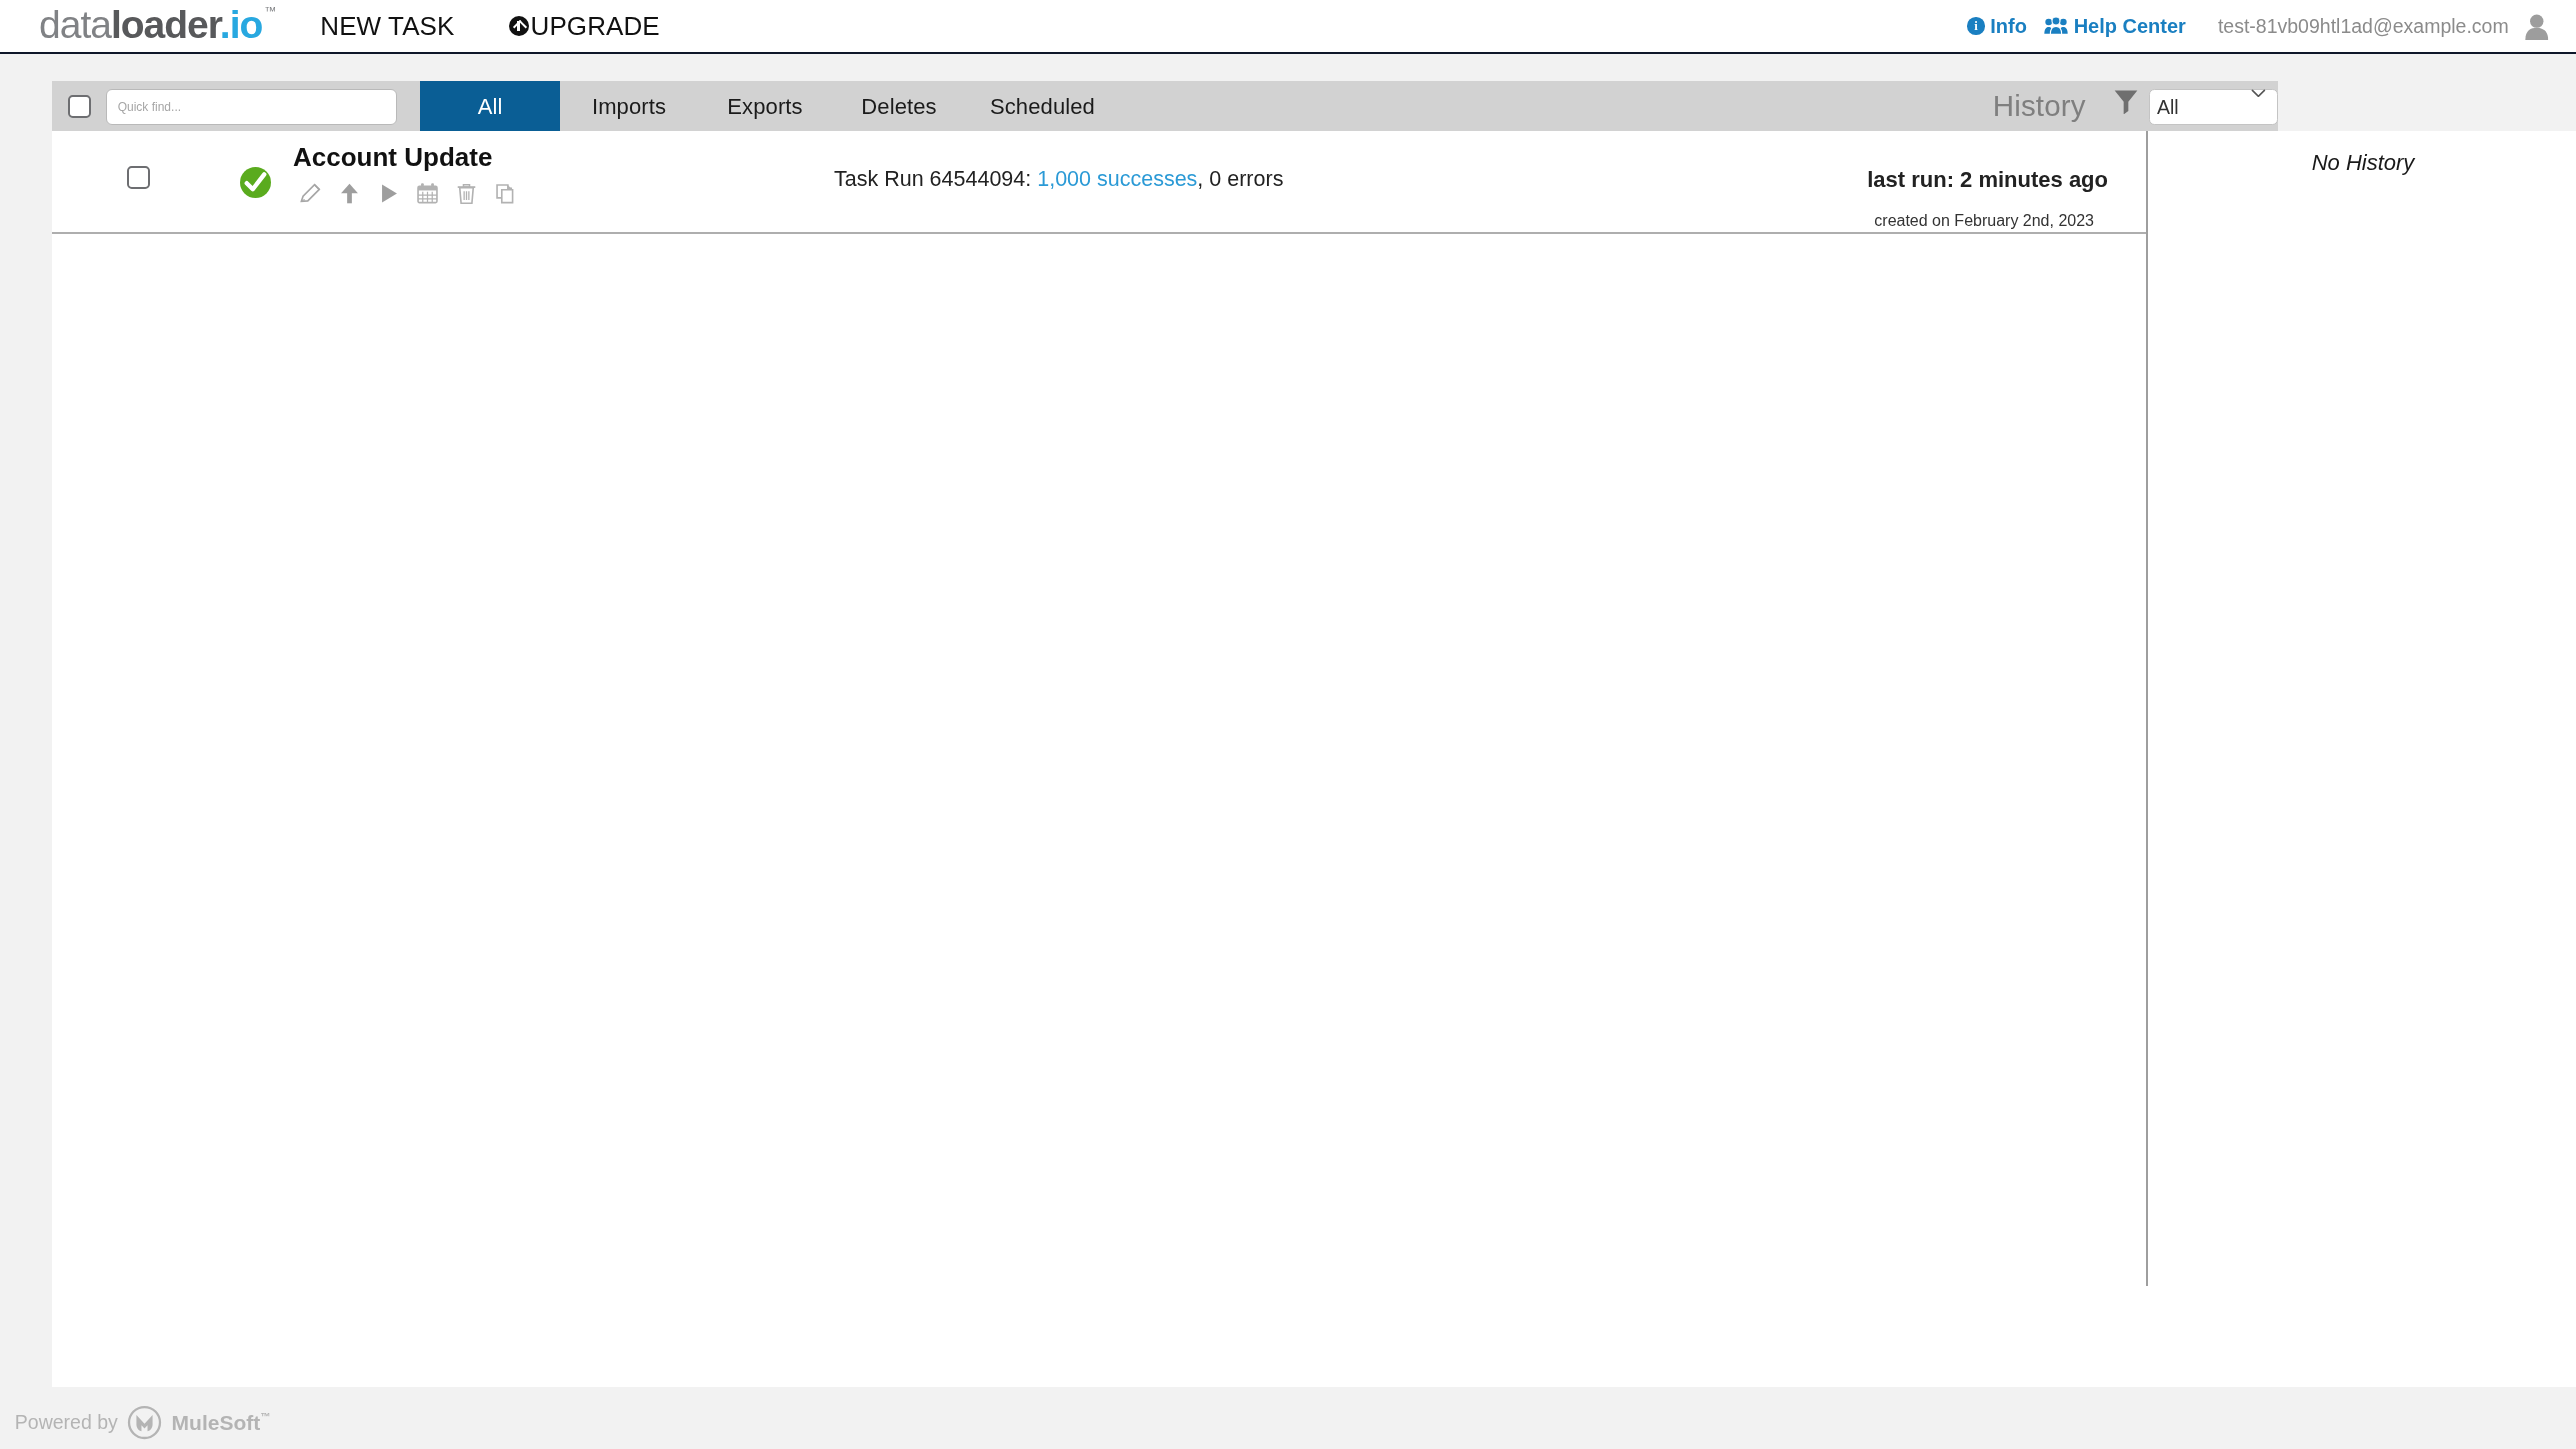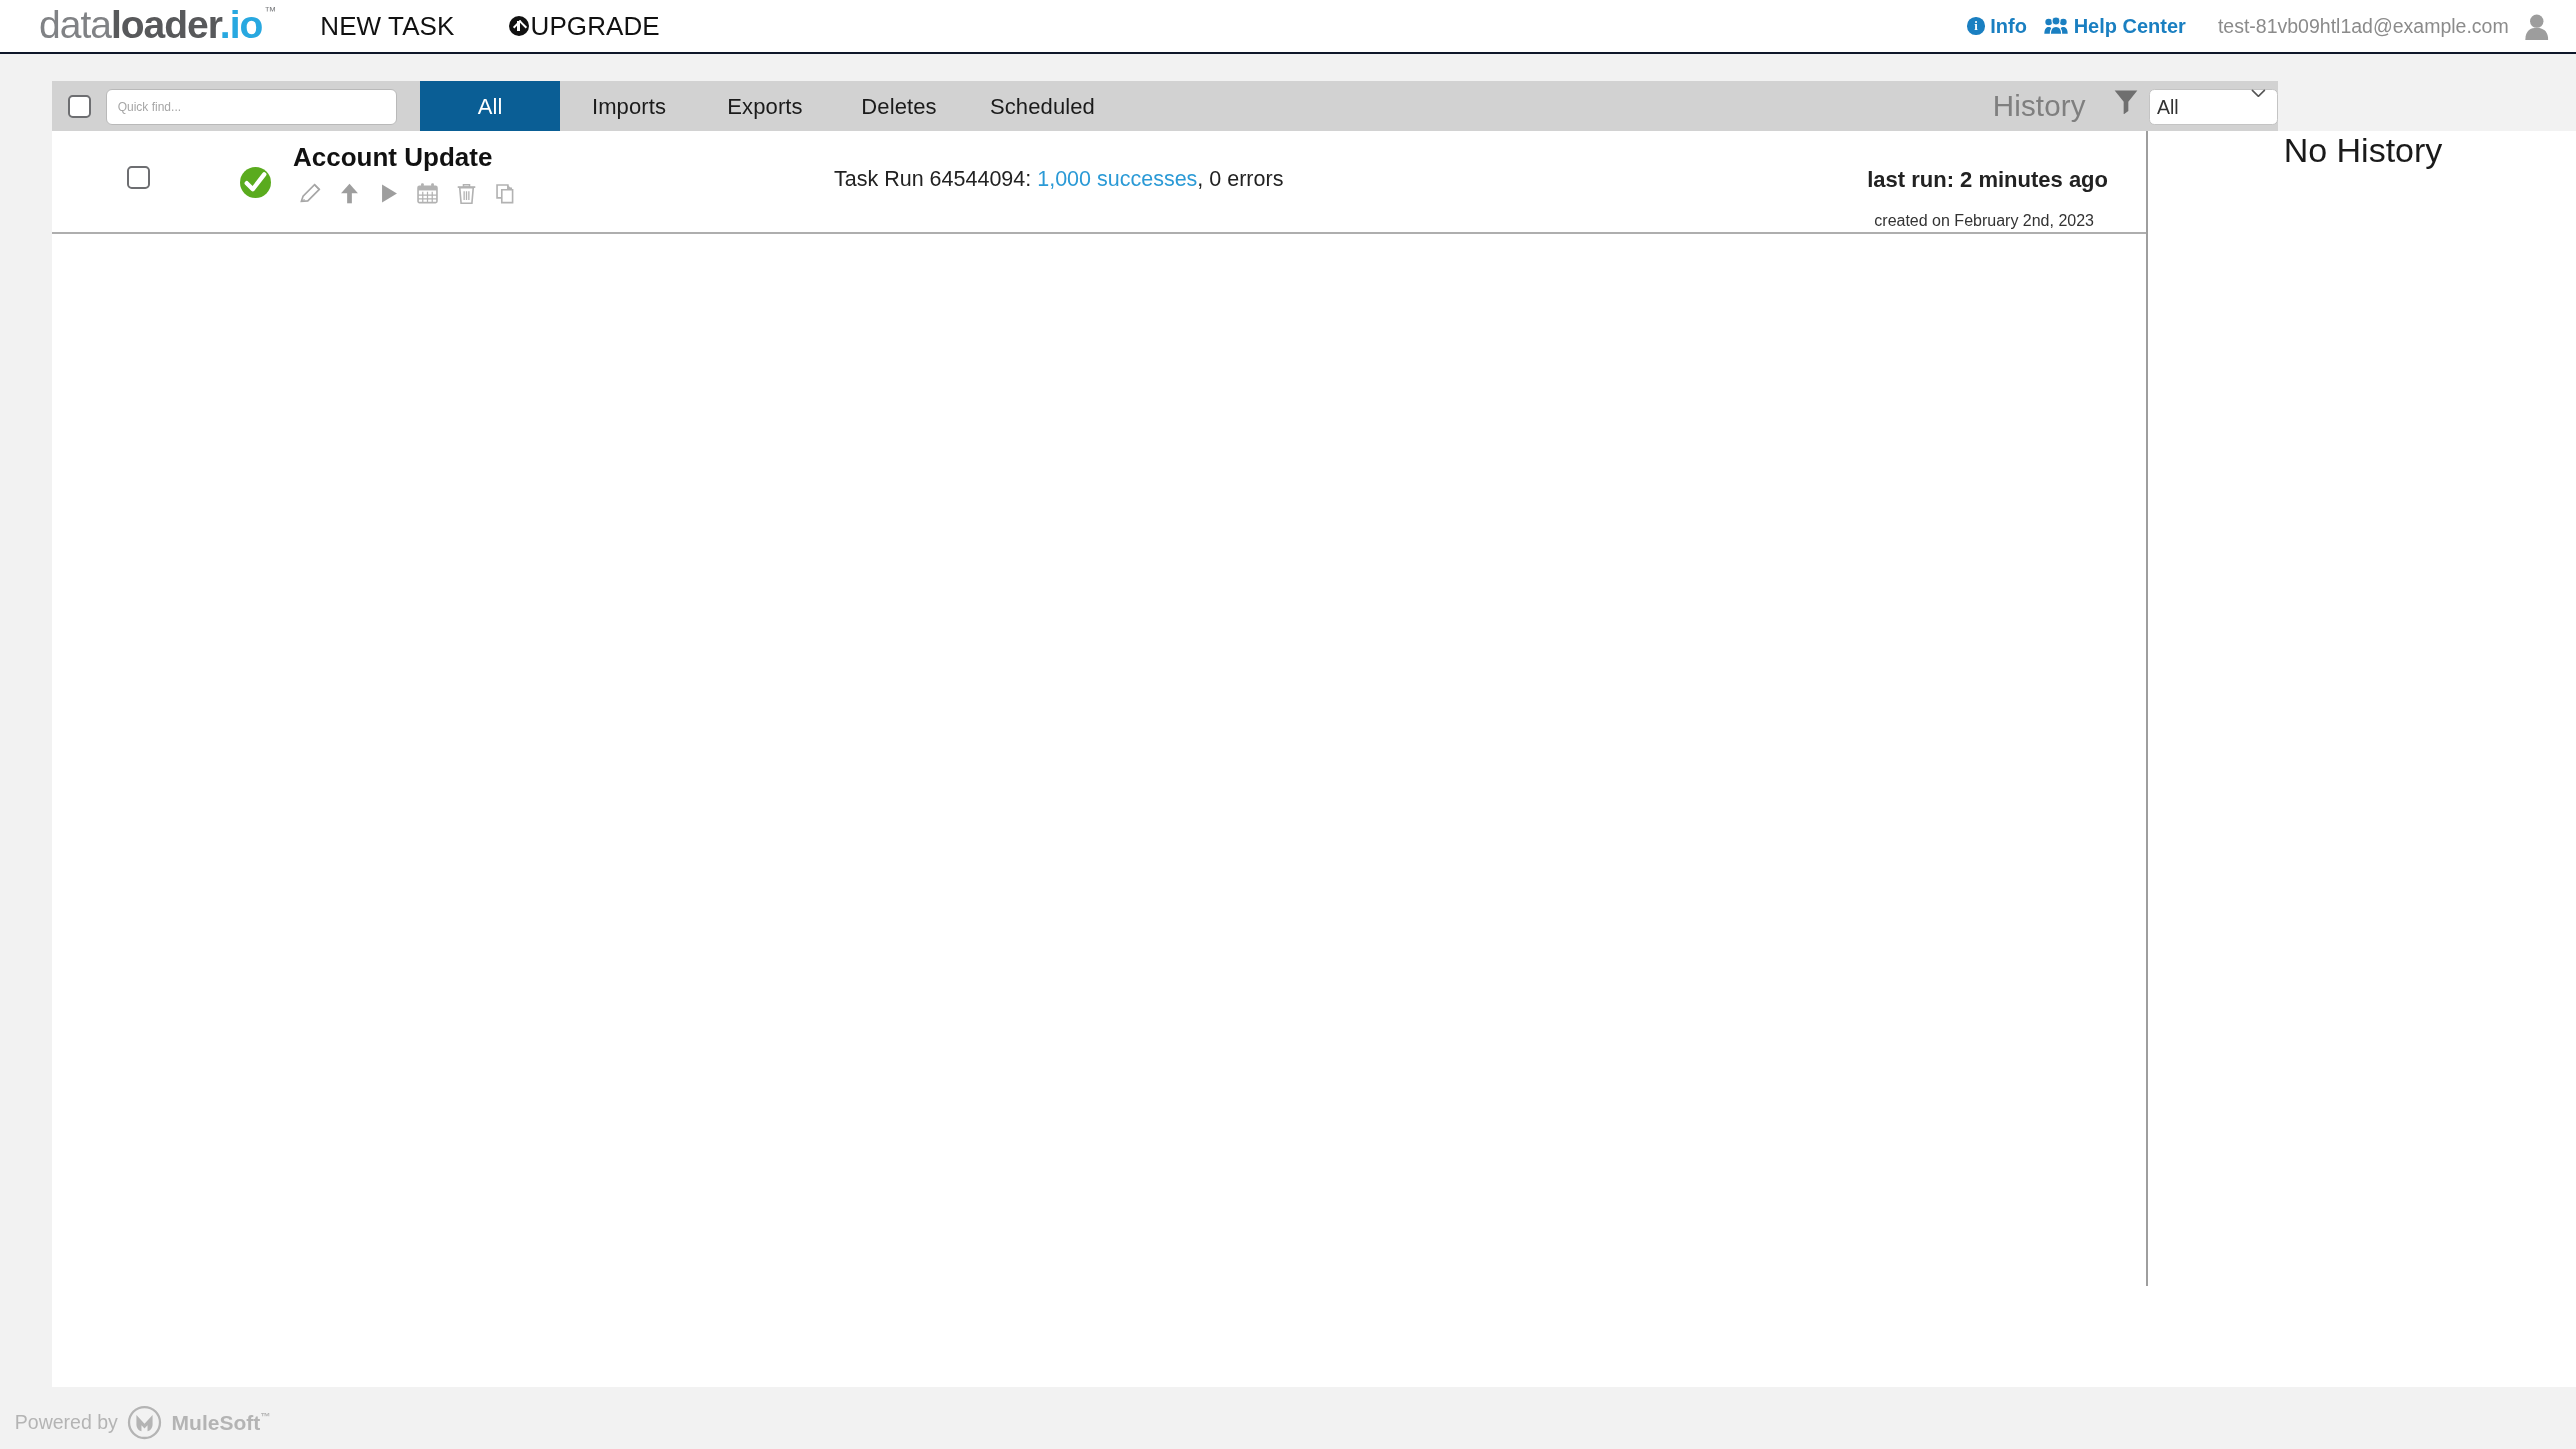--- a/index.html
+++ b/index.html
@@ -187,21 +187,21 @@
     font-size: 22px; color: #222; white-space: nowrap; font-weight: bold; }
   #created-on { position: absolute; right: 52px; top: 212px;
     font-size: 16px; color: #333; white-space: nowrap; }
 
   #history-pane {
     position: absolute; left: 2098px; top: 0;
     width: 426px; height: 1155px;
     display: flex; justify-content: center;
   }
   #no-history-text {
-    font-size: 34px; color: #1a1a1a; white-space: nowrap;
+    margin-top: 19px; font-size: 22px; color: #1a1a1a; white-space: nowrap; font-style: italic;
   }
 
   
   #app-footer {
     position: absolute; left: 0; top: 1387px;
     width: 2576px; height: 62px;
     background: #f2f2f2;
   }
   #powered-by {
     position: absolute; left: 14.8px; top: 18px;

